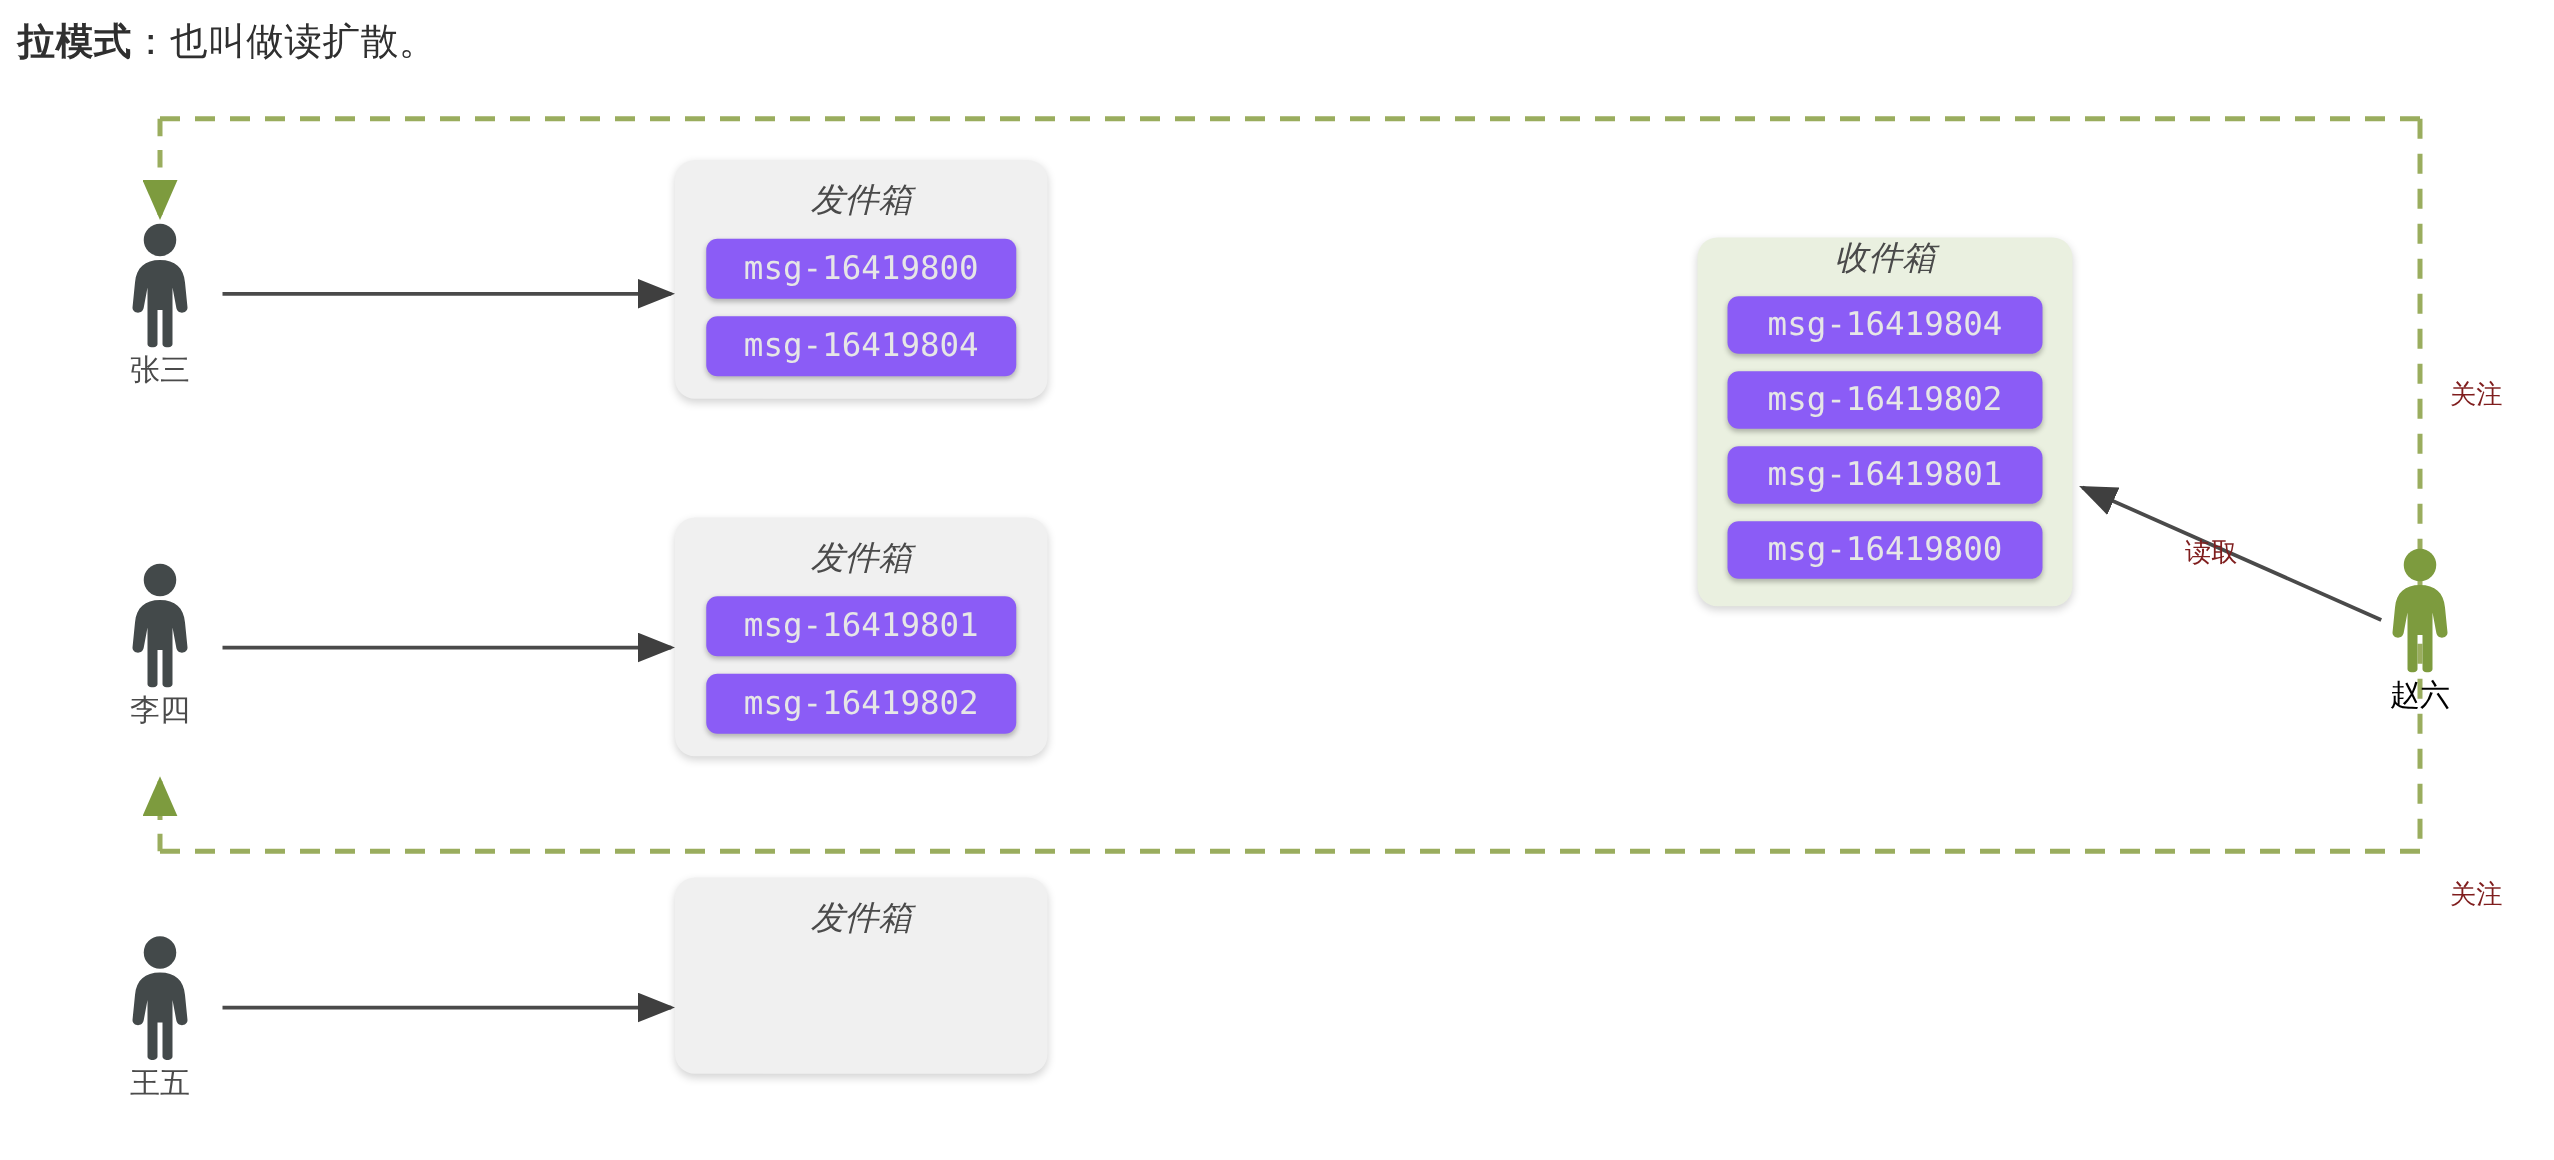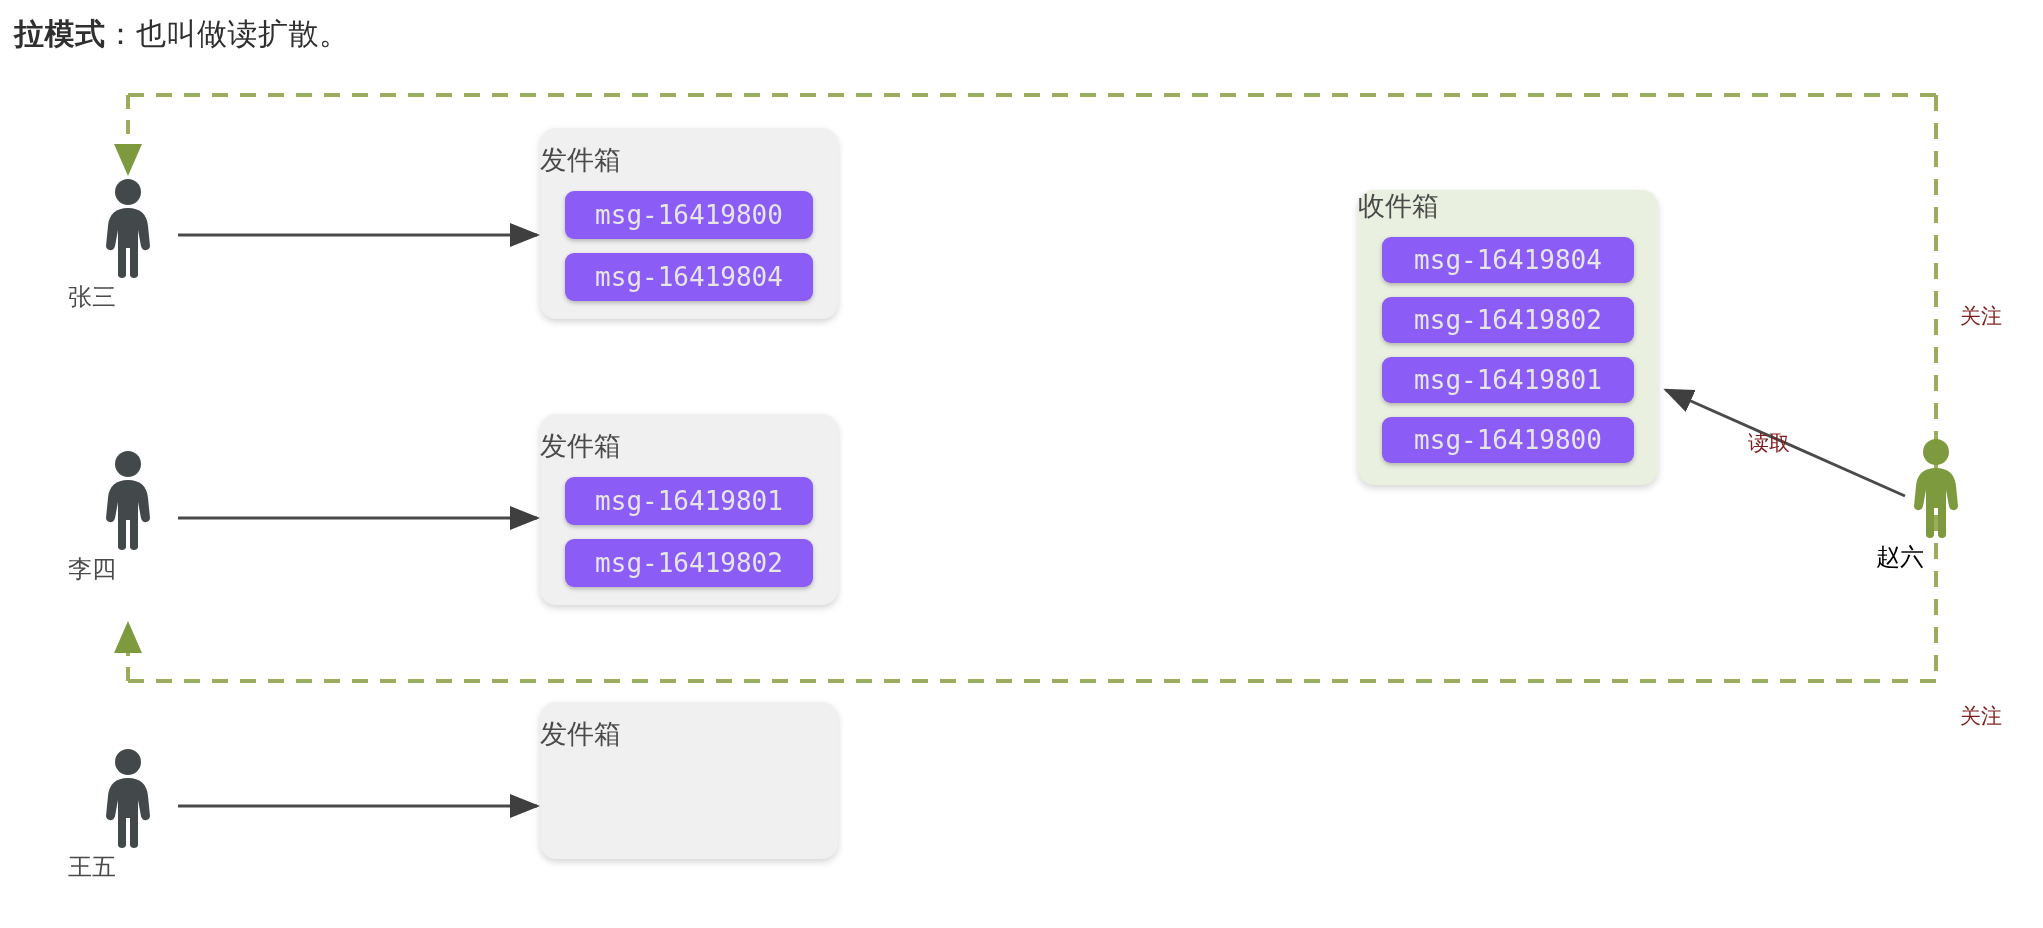--- a/index.html
+++ b/index.html
@@ -36,20 +36,21 @@
     left: 0; top: 0;
     width: 2043px;
     height: 928px;
     pointer-events: none;
   }
 
   
   .person {
     position: absolute;
     width: 120px;
+    text-align: center;
   }
   .person .fig {
     display: block;
     margin: 0 auto;
   }
   .person .nm {
     display: block;
     margin-top: 4px;
     font-size: 24px;
     line-height: 30px;
@@ -60,25 +61,26 @@
 
   
   .box {
     position: absolute;
     border-radius: 16px;
     box-sizing: border-box;
     box-shadow: 0 3px 7px rgba(0,0,0,0.17);
   }
   .box .box-title {
     display: block;
-    text-align: left;
+    text-align: center;
     font-size: 27px;
     line-height: 33px;
     color: #4a4a4a;
     white-space: nowrap;
+    font-style: italic;
   }
   .pill {
     display: block;
     background: #8b5cf6;
     color: #e6e6e6;
     border-radius: 9px;
     font-family: "DejaVu Sans Mono", "Liberation Mono", monospace;
     font-size: 26px;
     line-height: 30px;
     text-align: center;

